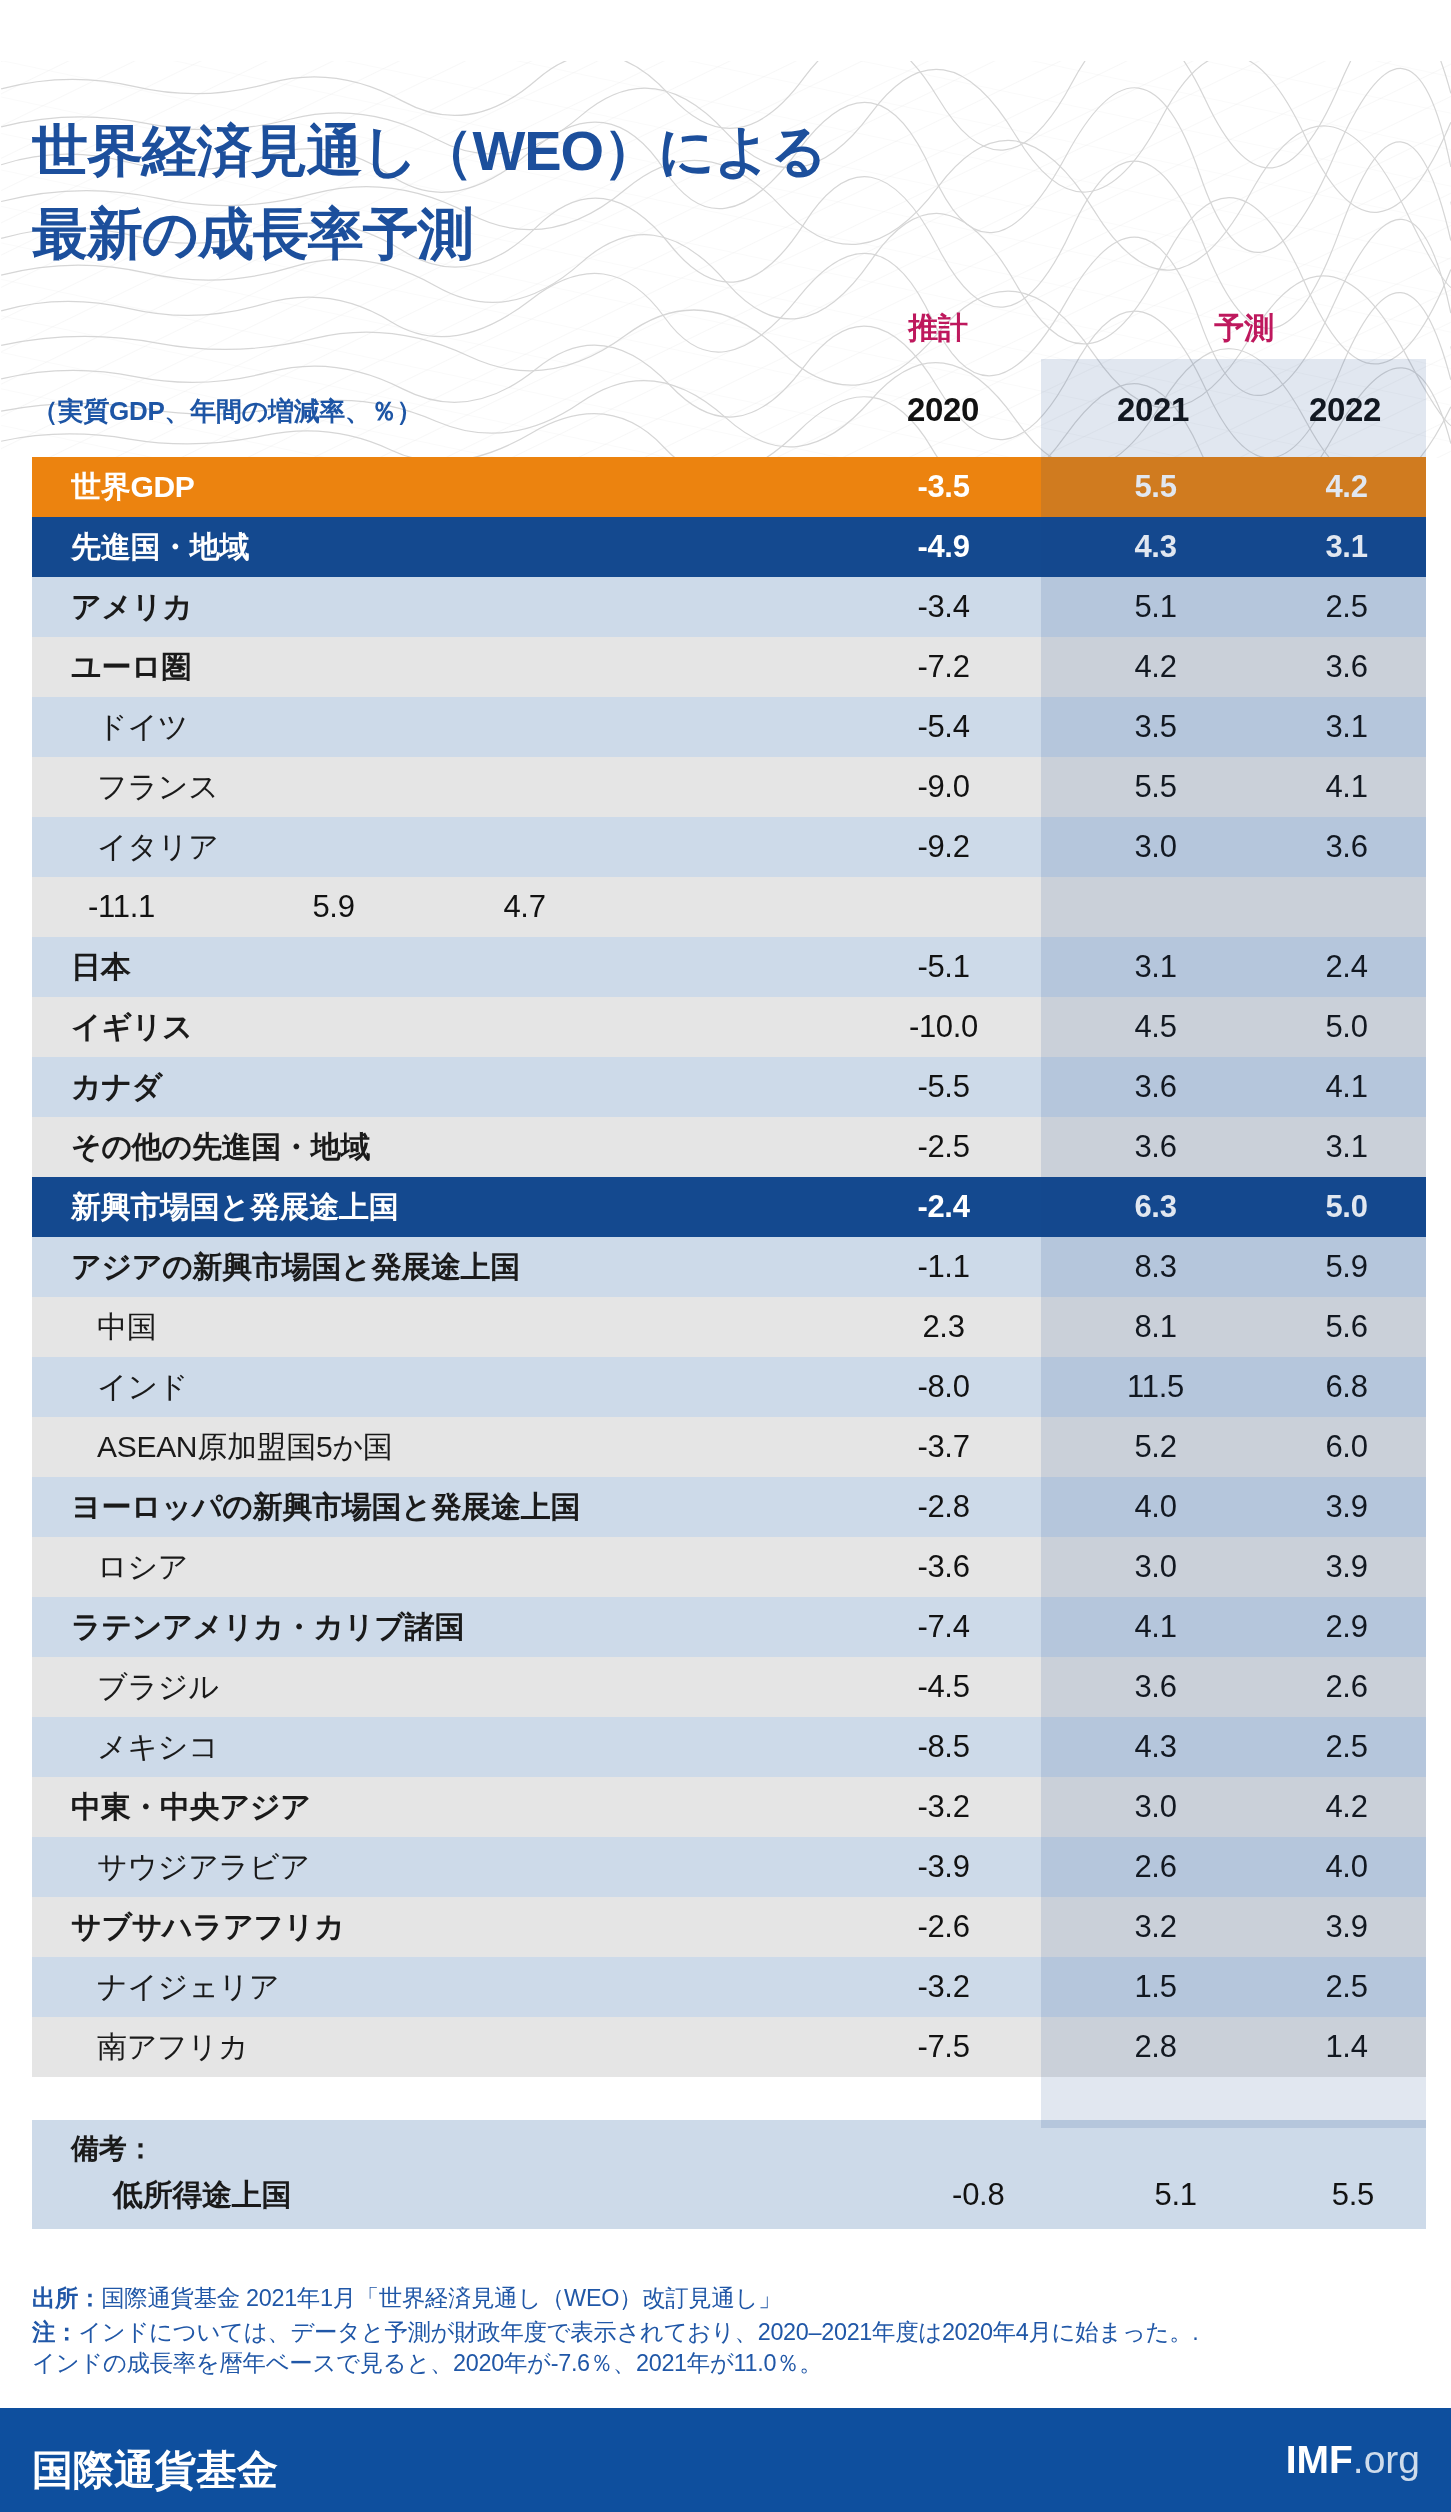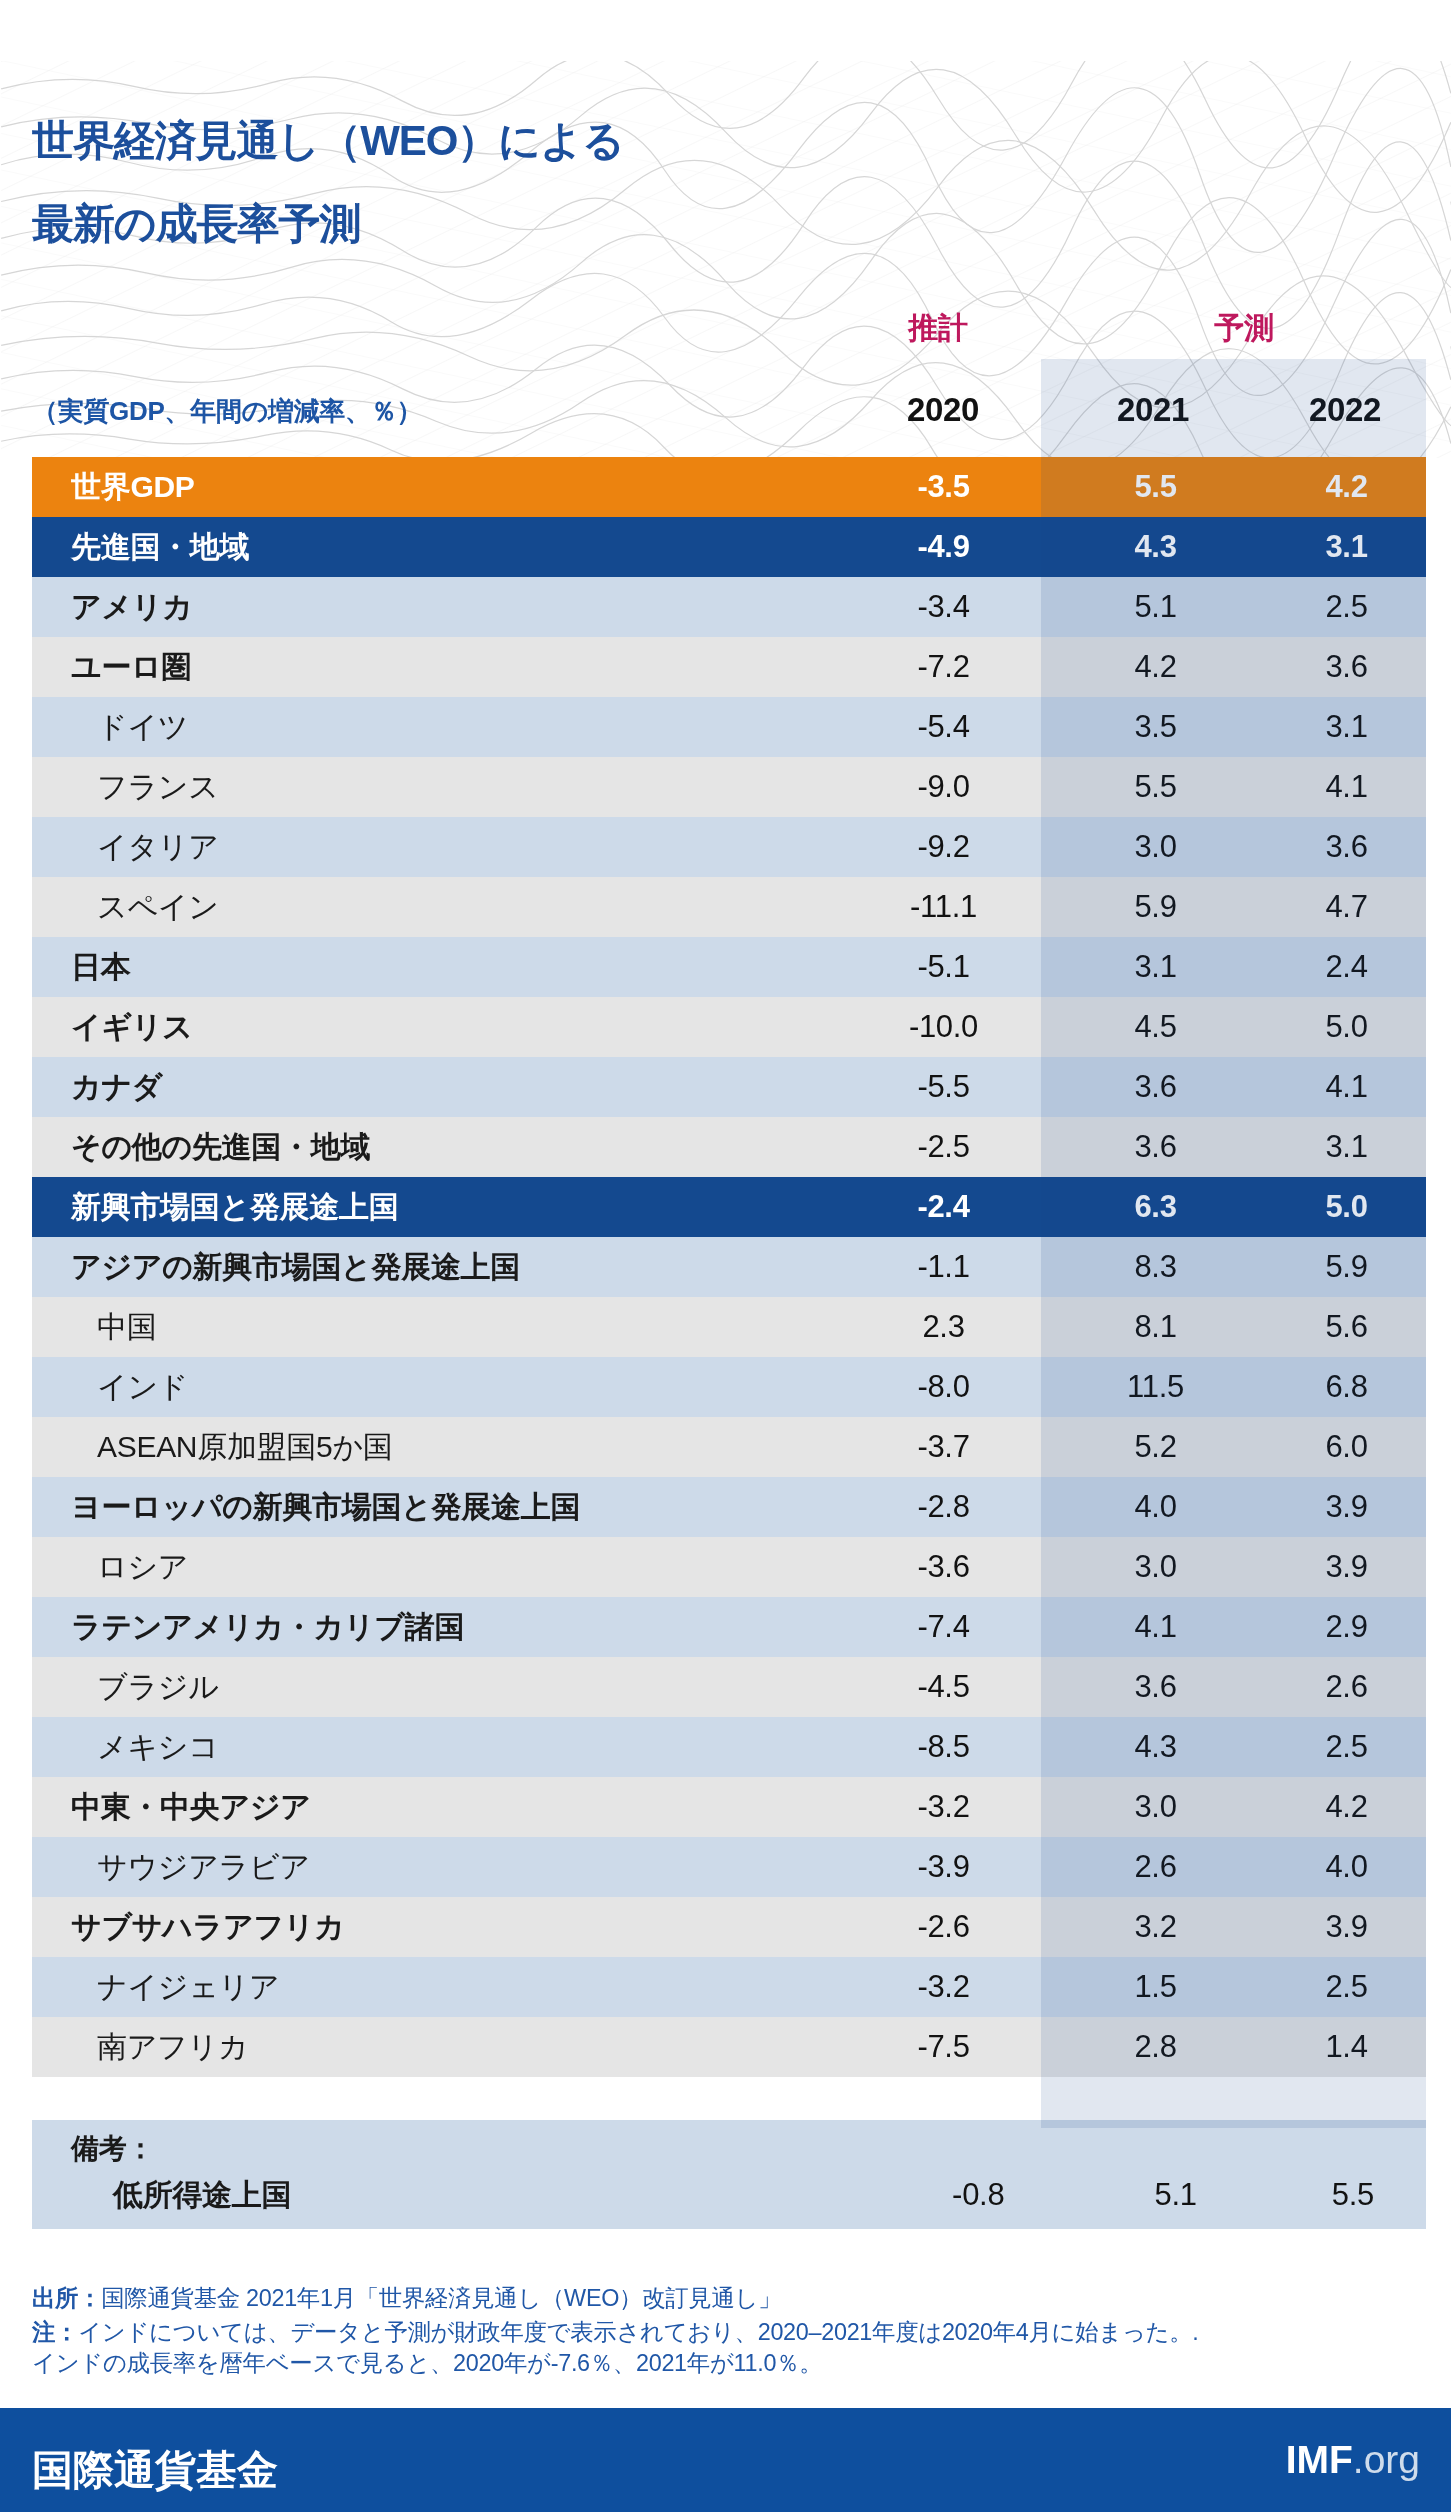--- a/index.html
+++ b/index.html
@@ -9,21 +9,21 @@
     overflow:hidden;letter-spacing:-0.3px;
   }
   .page{position:absolute;inset:0;}
 
   
   .bg-mesh{position:absolute;left:0;top:61px;width:1452px;height:397px;z-index:0;}
 
   
   .title{
     position:absolute;left:32px;top:71px;z-index:2;
-    color:#1C4F9C;font-size:42px;font-weight:700;line-height:83px;
+    color:#1C4F9C;font-size:56px;font-weight:700;line-height:83px;
     letter-spacing:-1.1px;white-space:nowrap;
   }
   .title span{display:block;}
 
   
   .hdr-label{
     position:absolute;top:308px;transform:translateX(-50%);z-index:2;
     color:#be185d;font-size:30px;font-weight:700;white-space:nowrap;
   }
   .hdr-year{
@@ -171,21 +171,20 @@
     <div class="cell v v2">5.5</div>
     <div class="cell v v3">4.1</div>
   </div>
         <div class="row row-light ind">
     <div class="cell lbl">イタリア</div>
     <div class="cell v v1">-9.2</div>
     <div class="cell v v2">3.0</div>
     <div class="cell v v3">3.6</div>
   </div>
         <div class="row row-white ind">
-    <div class="cell lbl">スペイン</div>
     <div class="cell v v1">-11.1</div>
     <div class="cell v v2">5.9</div>
     <div class="cell v v3">4.7</div>
   </div>
         <div class="row row-light bold">
     <div class="cell lbl">日本</div>
     <div class="cell v v1">-5.1</div>
     <div class="cell v v2">3.1</div>
     <div class="cell v v3">2.4</div>
   </div>

